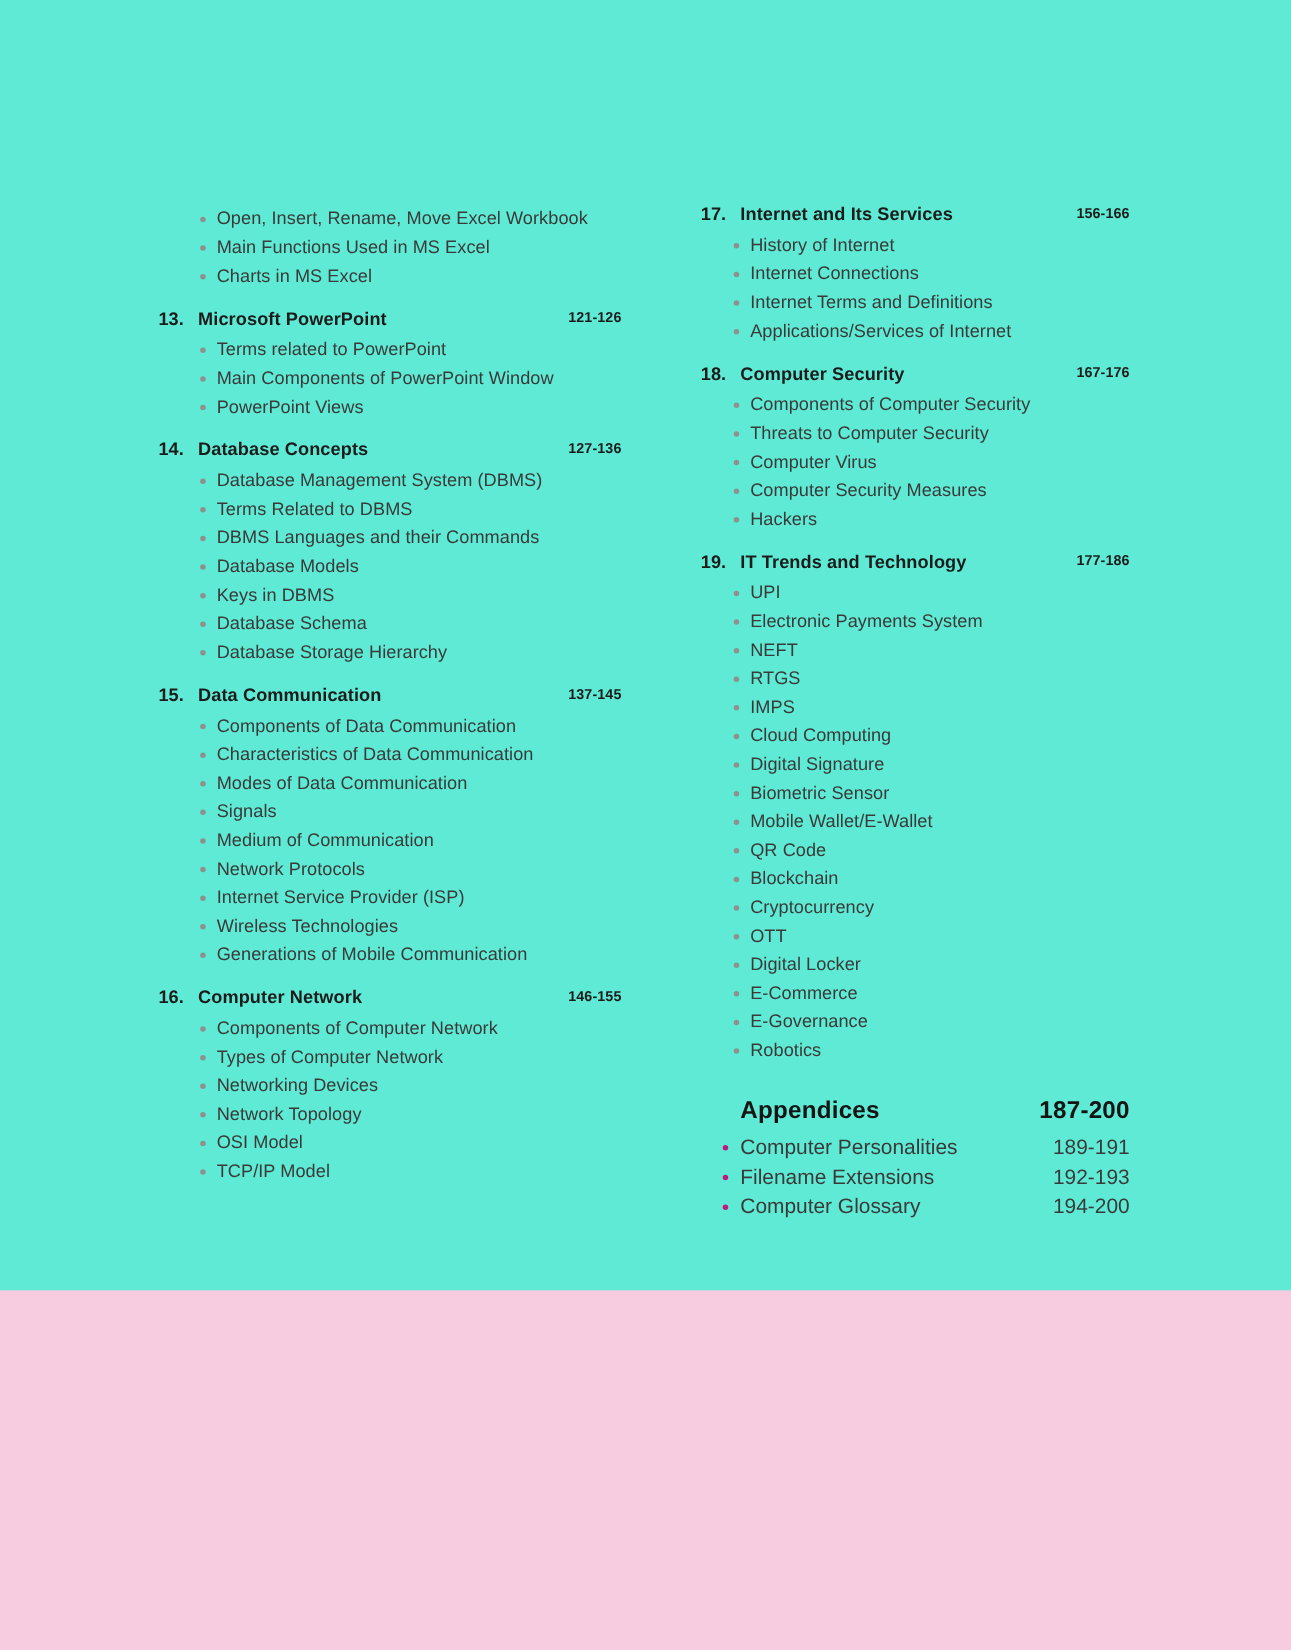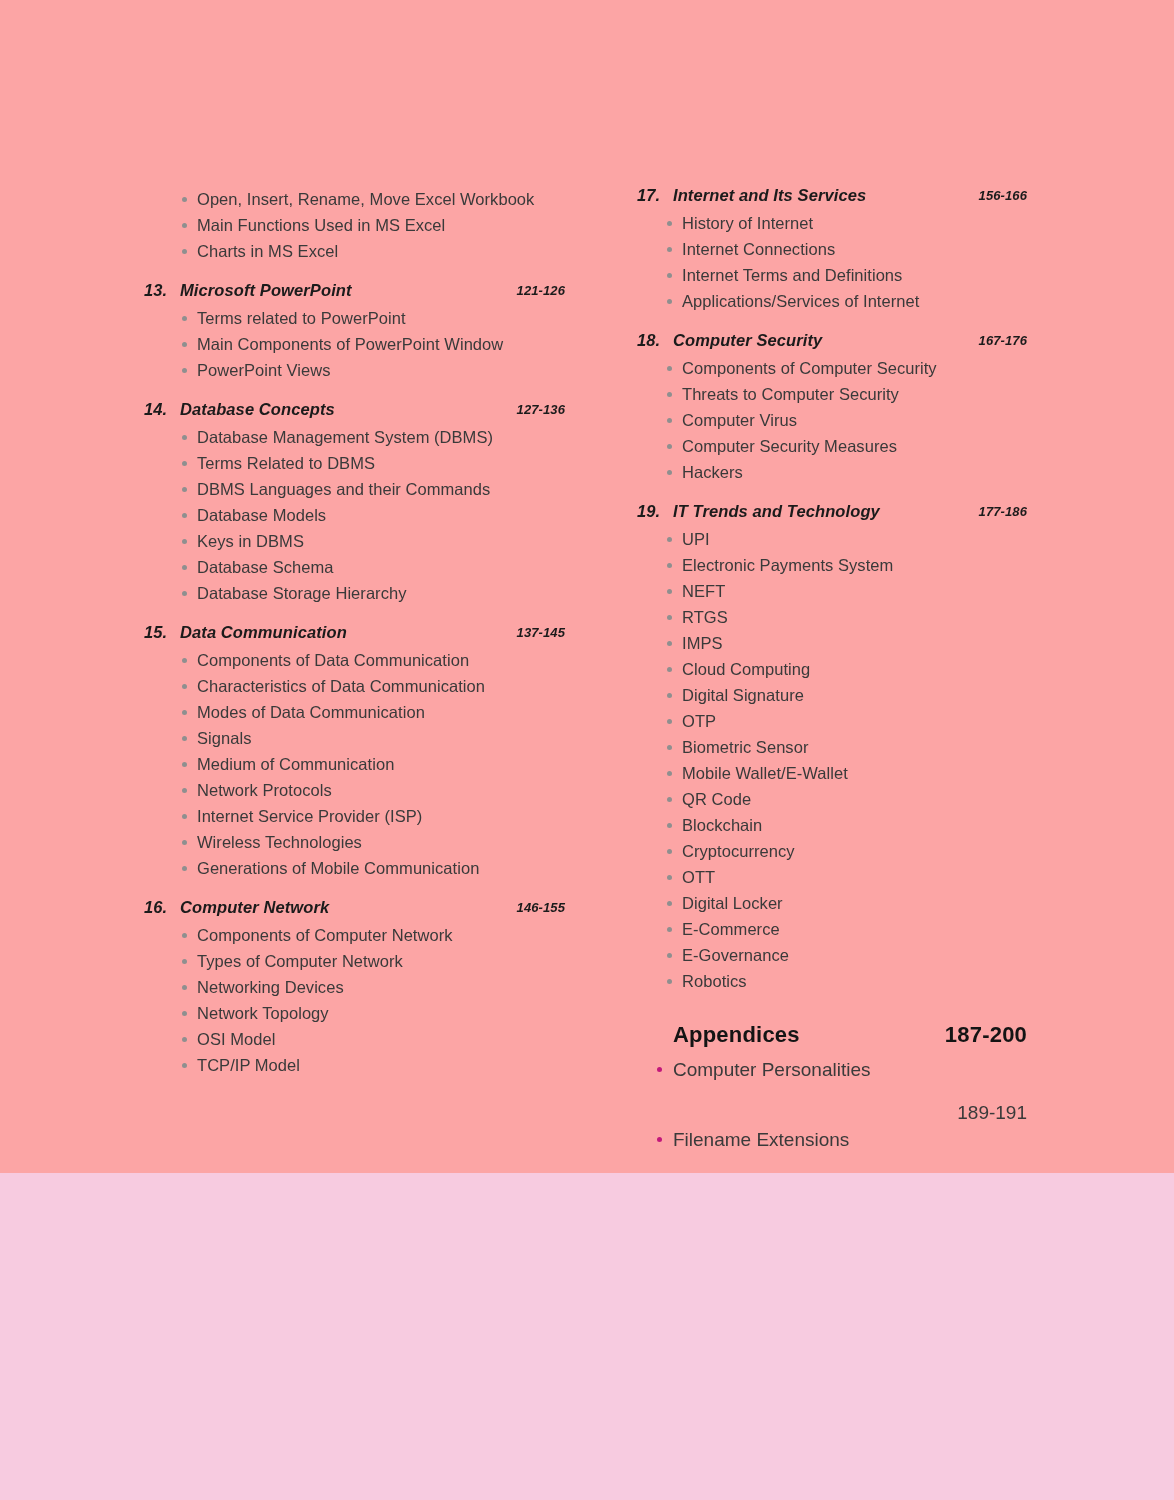--- a/index.html
+++ b/index.html
@@ -12,21 +12,21 @@
     height: 1500px;
     position: relative;
     font-family: "Liberation Sans", sans-serif;
     overflow: hidden;
   }
 
   
   #page {
     position: absolute;
     inset: 0;
-    background: #fca5a5;
+    background: #5eead4;
   }
 
   
   #pink-band {
     position: absolute;
     left: 0;
     right: 0;
     top: 1173px;
     bottom: 0;
     background: #f7cbe0;
@@ -56,27 +56,26 @@
   }
 
   
   .chapter {
     margin-bottom: 17px;
   }
   .chapter:last-child { margin-bottom: 0; }
 
   .chapter-head {
     display: flex;
-    align-items: center;
+    align-items: flex-start;
     font-weight: bold;
     font-size: 16.5px;
     color: #1b1b1b;
     letter-spacing: 0.1px;
     margin-bottom: 5px;
-    font-style: italic;
   }
   .chapter-num {
     width: 36px;
     flex: 0 0 36px;
     text-align: left;
   }
   .chapter-title {
     flex: 1 1 auto;
   }
   .chapter-pages {
@@ -153,21 +152,21 @@
     content: "";
     position: absolute;
     left: 20px;
     top: 11px;
     width: 5px;
     height: 5px;
     border-radius: 50%;
     background: #c2187b;
   }
   ul.app-list li .app-item-label { flex: 1 1 auto; white-space: nowrap; }
-  ul.app-list li .app-item-pages { flex: 0 0 auto; white-space: nowrap; margin-top: 43px; }
+  ul.app-list li .app-item-pages { flex: 0 0 auto; white-space: nowrap; }
 </style>
 </head>
 <body>
 
 <div id="page">
 
   <div id="toc">
 
     <div class="column left">
 
@@ -282,21 +281,20 @@
               <span class="chapter-pages">177-186</span>
             </div>
             <ul class="subitems">
               <li>UPI</li>
               <li>Electronic Payments System</li>
               <li>NEFT</li>
               <li>RTGS</li>
               <li>IMPS</li>
               <li>Cloud Computing</li>
               <li>Digital Signature</li>
-              <li>OTP</li>
               <li>Biometric Sensor</li>
               <li>Mobile Wallet/E-Wallet</li>
               <li>QR Code</li>
               <li>Blockchain</li>
               <li>Cryptocurrency</li>
               <li>OTT</li>
               <li>Digital Locker</li>
               <li>E-Commerce</li>
               <li>E-Governance</li>
               <li>Robotics</li>

